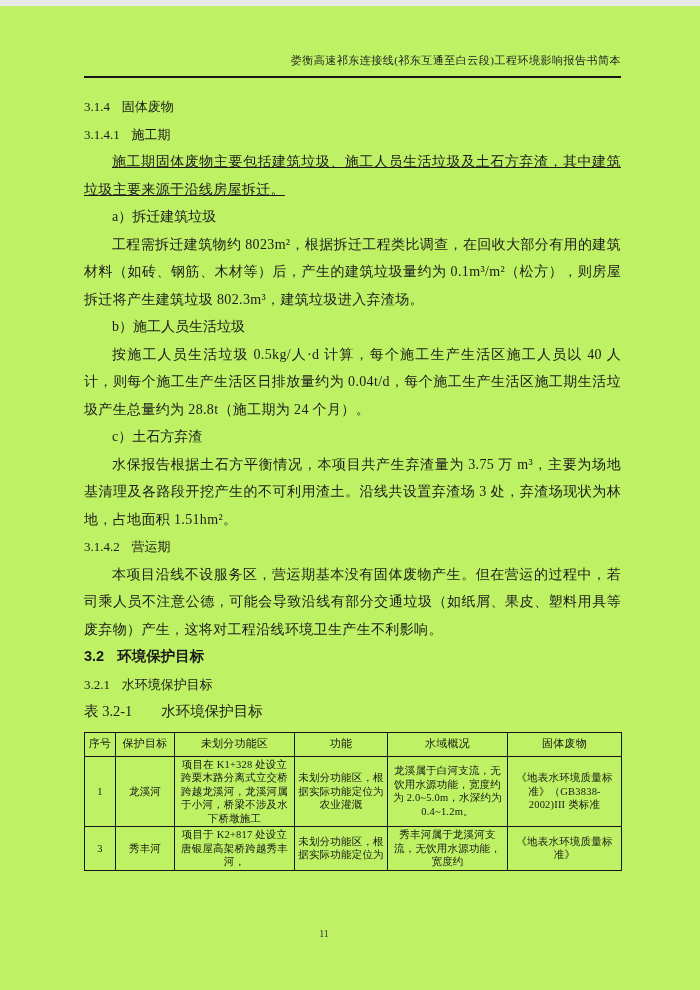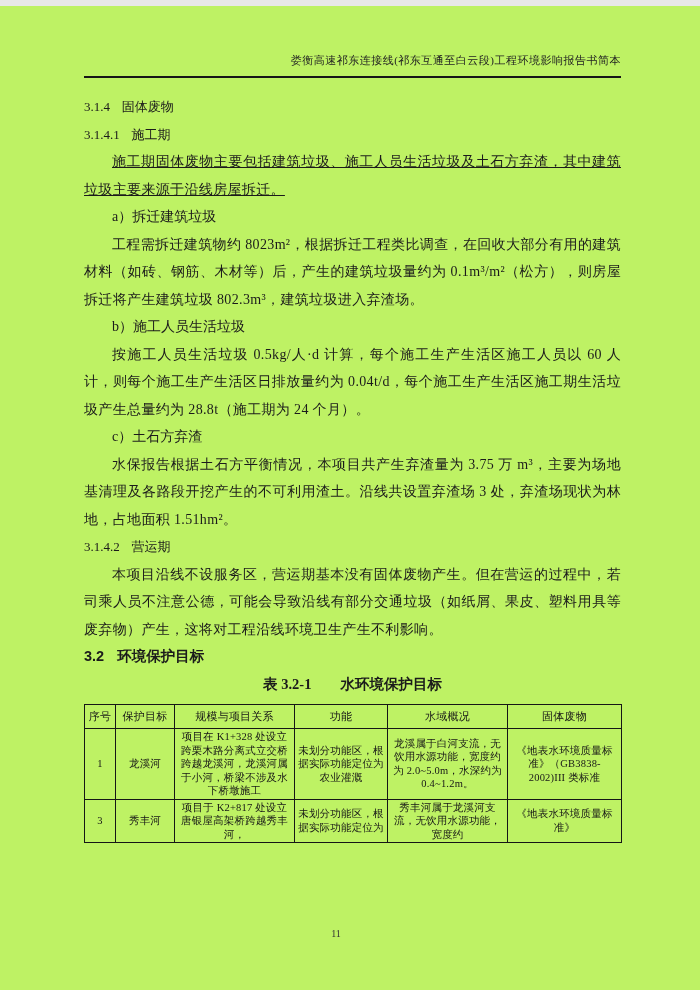--- a/index.html
+++ b/index.html
@@ -25,41 +25,41 @@
   .h-num { margin-right:0.9em; }
   .para {
     line-height:27.5px; text-indent:2em; text-align:justify;
     letter-spacing:0.35px; overflow:hidden; word-break:break-all;
   }
   .lines-2 { height:55px;text-decoration:underline; }
   .lines-3 { height:82.5px; }
   .sub-item { line-height:27.5px; height:27.5px; text-indent:2em; }
   
   .tbl-caption {
-    line-height:27.5px; height:27.5px; text-align:center;
-    font-weight:bold; font-size:14.5px;
+    line-height:27.5px; height:27.5px; 
+    font-weight:normal; font-size:14.5px;
   }
   .tbl-caption .cap-label { margin-right:2em; }
   
   table.env {
     margin-top:6px; width:537px; border-collapse:collapse; table-layout:fixed;
     font-size:10.5px; line-height:13.5px; color:#161616;
   }
   table.env th, table.env td {
     border:1px solid #161616; padding:1px 3px; text-align:center;
     vertical-align:middle; overflow:hidden; letter-spacing:0.2px;
   }
   table.env { border:1.5px solid #161616;padding-left:10px; }
   table.env th { font-weight:normal; font-size:11px; height:21px; }
   tr.row-1 { height:67px; }
   tr.row-2 { height:42px; }
   td.cell-just { text-align:justify; text-justify:inter-ideograph; padding:1px 4px; }
   
   .page-number {
-    position:absolute; top:922px; left:12px; width:648px;
+    position:absolute; top:922px; left:0; width:648px;
     text-align:center; font-size:10px; color:#333;
   }
 </style>
 </head>
 <body>
 
 <div class="page">
 
   <div class="header-text">娄衡高速祁东连接线(祁东互通至白云段)工程环境影响报告书简本</div>
   <div class="header-rule"></div>
@@ -75,56 +75,59 @@
     </div>
 
     <div class="para lines-2">施工期固体废物主要包括建筑垃圾、施工人员生活垃圾及土石方弃渣，其中建筑垃圾主要来源于沿线房屋拆迁。</div>
 
     <div class="sub-item">a）拆迁建筑垃圾</div>
 
     <div class="para lines-3">工程需拆迁建筑物约 8023m²，根据拆迁工程类比调查，在回收大部分有用的建筑材料（如砖、钢筋、木材等）后，产生的建筑垃圾量约为 0.1m³/m²（松方），则房屋拆迁将产生建筑垃圾 802.3m³，建筑垃圾进入弃渣场。</div>
 
     <div class="sub-item">b）施工人员生活垃圾</div>
 
-    <div class="para lines-3">按施工人员生活垃圾 0.5kg/人·d 计算，每个施工生产生活区施工人员以 60 人计，则每个施工生产生活区日排放量约为 0.04t/d，每个施工生产生活区施工期生活垃圾产生总量约为 28.8t（施工期为 24 个月）。</div>
+    <div class="para lines-3">按施工人员生活垃圾 0.5kg/人·d 计算，每个施工生产生活区施工人员以 40 人计，则每个施工生产生活区日排放量约为 0.04t/d，每个施工生产生活区施工期生活垃圾产生总量约为 28.8t（施工期为 24 个月）。</div>
 
     <div class="sub-item">c）土石方弃渣</div>
 
     <div class="para lines-3">水保报告根据土石方平衡情况，本项目共产生弃渣量为 3.75 万 m³，主要为场地基清理及各路段开挖产生的不可利用渣土。沿线共设置弃渣场 3 处，弃渣场现状为林地，占地面积 1.51hm²。</div>
 
     <div class="line heading-serif">
       <span class="h-num">3.1.4.2</span><span>营运期</span>
     </div>
 
     <div class="para lines-3">本项目沿线不设服务区，营运期基本没有固体废物产生。但在营运的过程中，若司乘人员不注意公德，可能会导致沿线有部分交通垃圾（如纸屑、果皮、塑料用具等废弃物）产生，这将对工程沿线环境卫生产生不利影响。</div>
 
     <div class="line heading-bold">
       <span class="h-num">3.2</span><span>环境保护目标</span>
     </div>
 
+    <div class="line heading-serif">
+      <span class="h-num">3.2.1</span><span>水环境保护目标</span>
+    </div>
 
 
     <div class="tbl-caption">
       <span class="cap-label">表 3.2-1</span><span>水环境保护目标</span>
     </div>
 
     <table class="env">
       <colgroup>
         <col style="width:31px">
           <col style="width:59px">
           <col style="width:120px">
         <col style="width:93px">
           <col style="width:120px">
           <col style="width:114px">
       </colgroup>
       <thead>
         <tr>
           <th>序号</th>
           <th>保护目标</th>
-          <th>规模与项目关系</th>
+          <th>未划分功能区</th>
           <th>功能</th>
           <th>水域概况</th>
           <th>固体废物</th>
         </tr>
       </thead>
       <tbody>
         <tr class="row-1">
           <td>1</td>
           <td>龙溪河</td>
           <td class="cell-just">项目在 K1+328 处设立跨栗木路分离式立交桥跨越龙溪河，龙溪河属于小河，桥梁不涉及水下桥墩施工</td>

